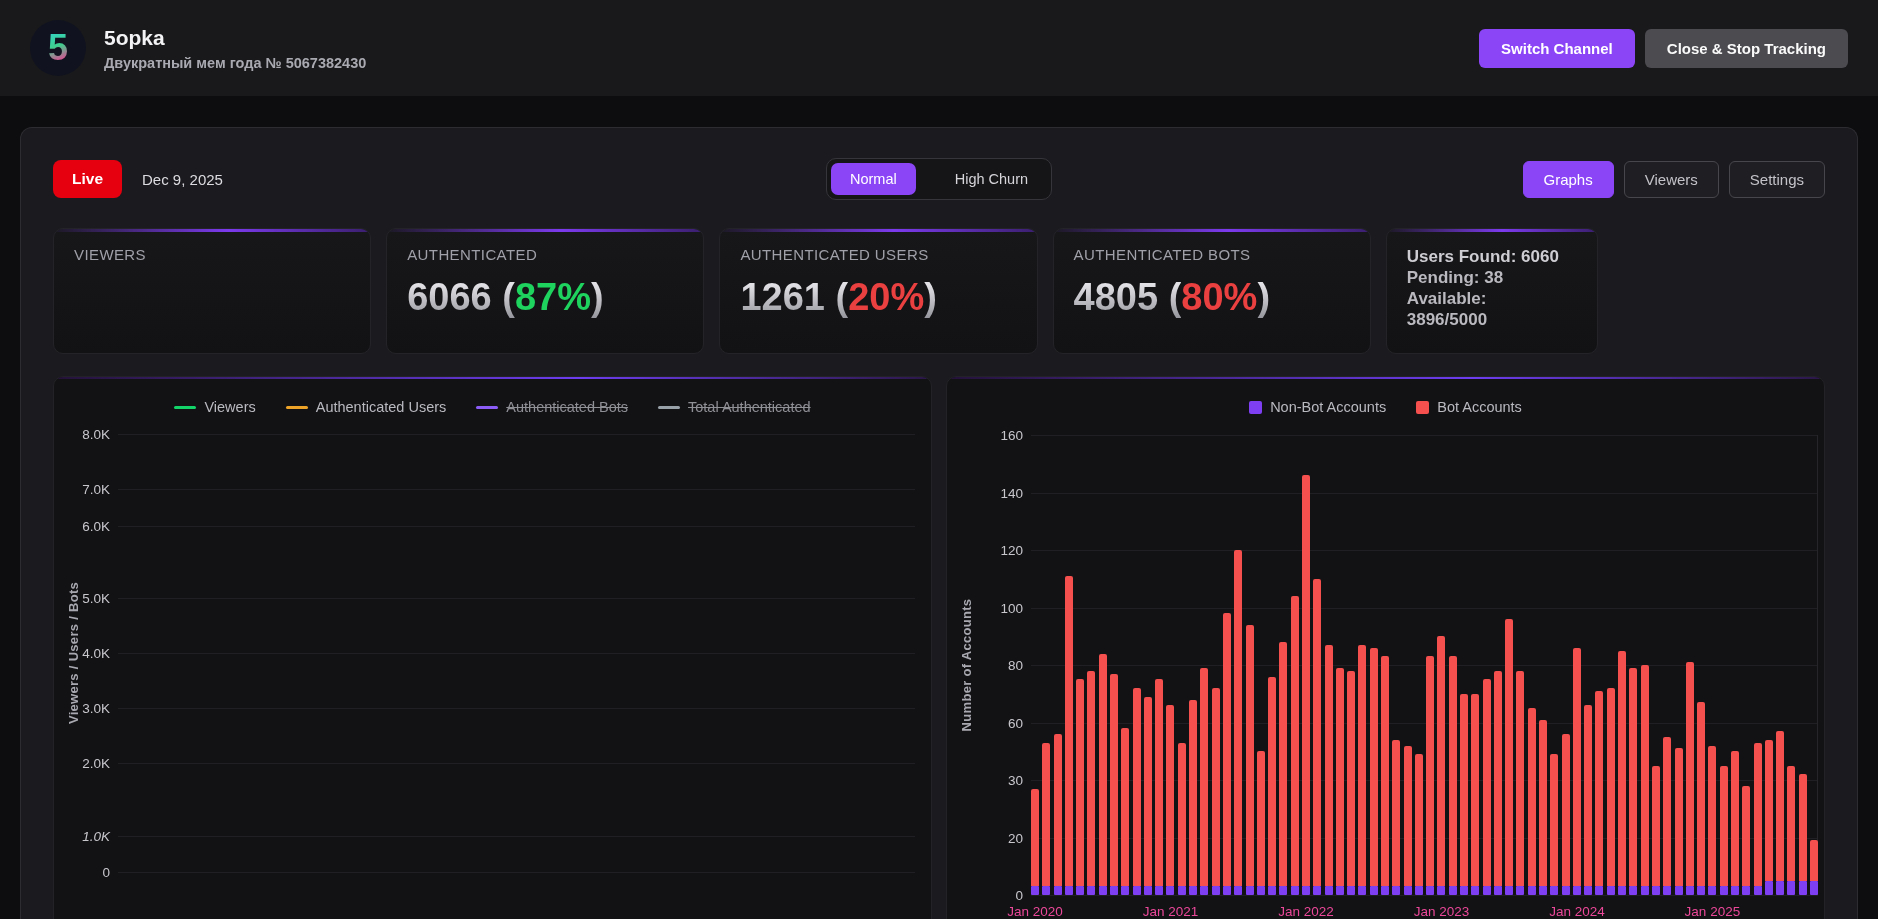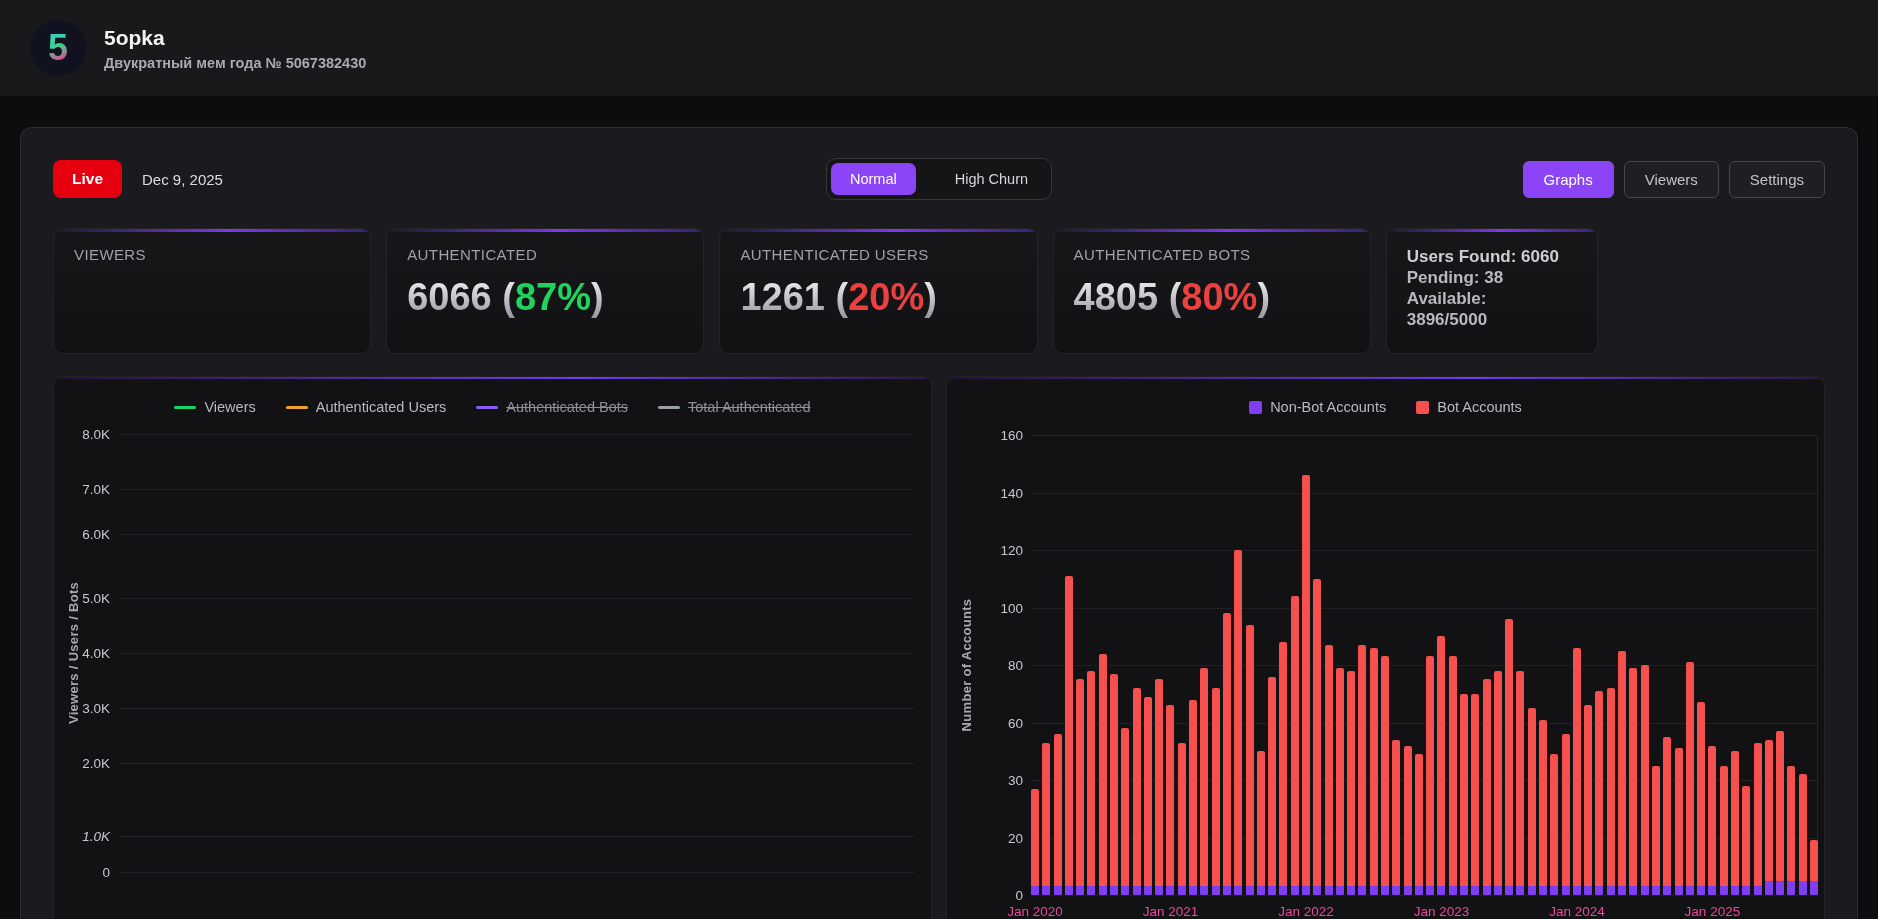--- a/index.html
+++ b/index.html
@@ -94,20 +94,24 @@
 <body>
 
 <div class="header">
   <div class="avatar">
     <span>5</span>
   </div>
   <div class="titles">
     <div class="channel-name">5opka</div>
     <div class="channel-sub">Двукратный мем года № 5067382430</div>
   </div>
+  <div class="header-actions">
+    <button class="btn btn-purple">Switch Channel</button>
+    <button class="btn btn-gray">Close &amp; Stop Tracking</button>
+  </div>
 </div>
 
 <div class="main">
 
   <div class="toolbar">
     <div class="tb-left">
       <span class="live-badge">Live</span>
       <span class="date">Dec 9, 2025</span>
     </div>
     <div class="mode-toggle">
@@ -182,21 +186,21 @@
         </div>
       </div>
       <div class="ylabel" style="left:12px; top:276px; transform:rotate(180deg) translateY(50%);">Viewers / Users / Bots</div>
       <div class="plot" style="left:64px; right:16px; top:57px; height:438px;">
           <div class="gridline" style="top: 0px;">
             <span class="ytick">8.0K</span>
           </div>
           <div class="gridline" style="top: 54.75px;">
             <span class="ytick">7.0K</span>
           </div>
-          <div class="gridline" style="top: 100px;">
+          <div class="gridline" style="top: 92px;">
             <span class="ytick">6.0K</span>
           </div>
           <div class="gridline" style="top: 164.25px;">
             <span class="ytick">5.0K</span>
           </div>
           <div class="gridline" style="top: 219px;">
             <span class="ytick">4.0K</span>
           </div>
           <div class="gridline" style="top: 273.75px;">
             <span class="ytick">3.0K</span>

